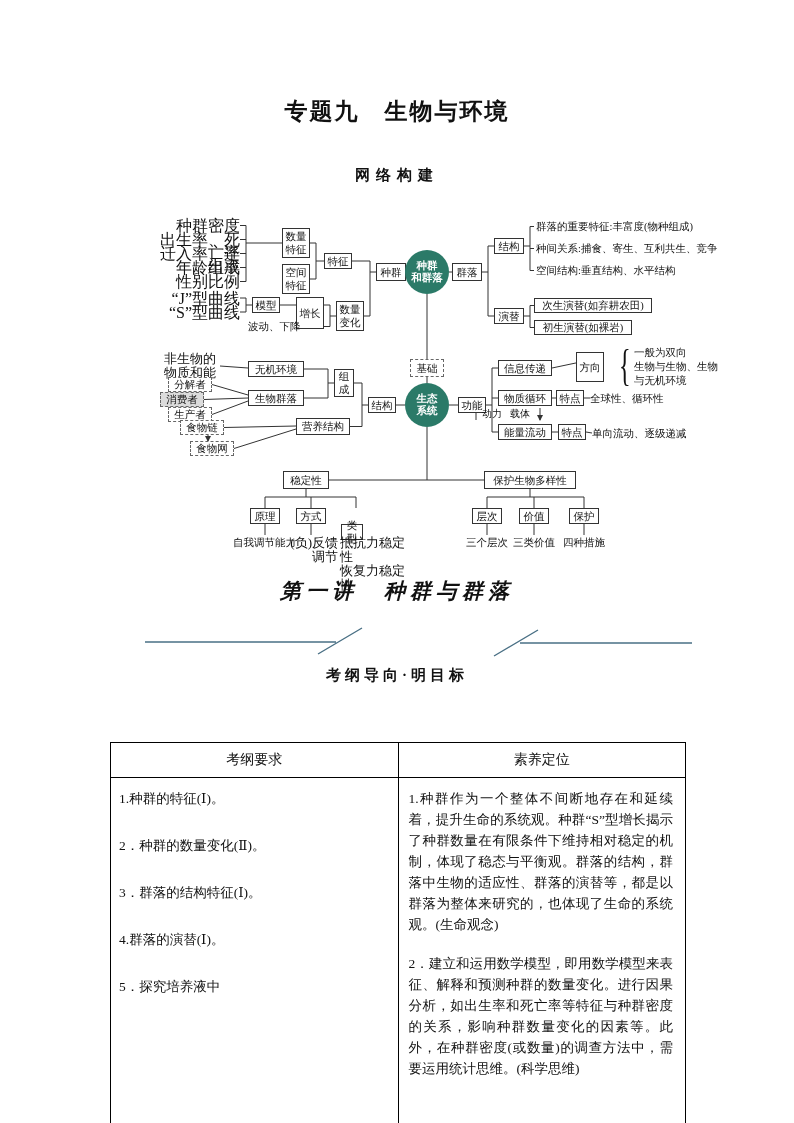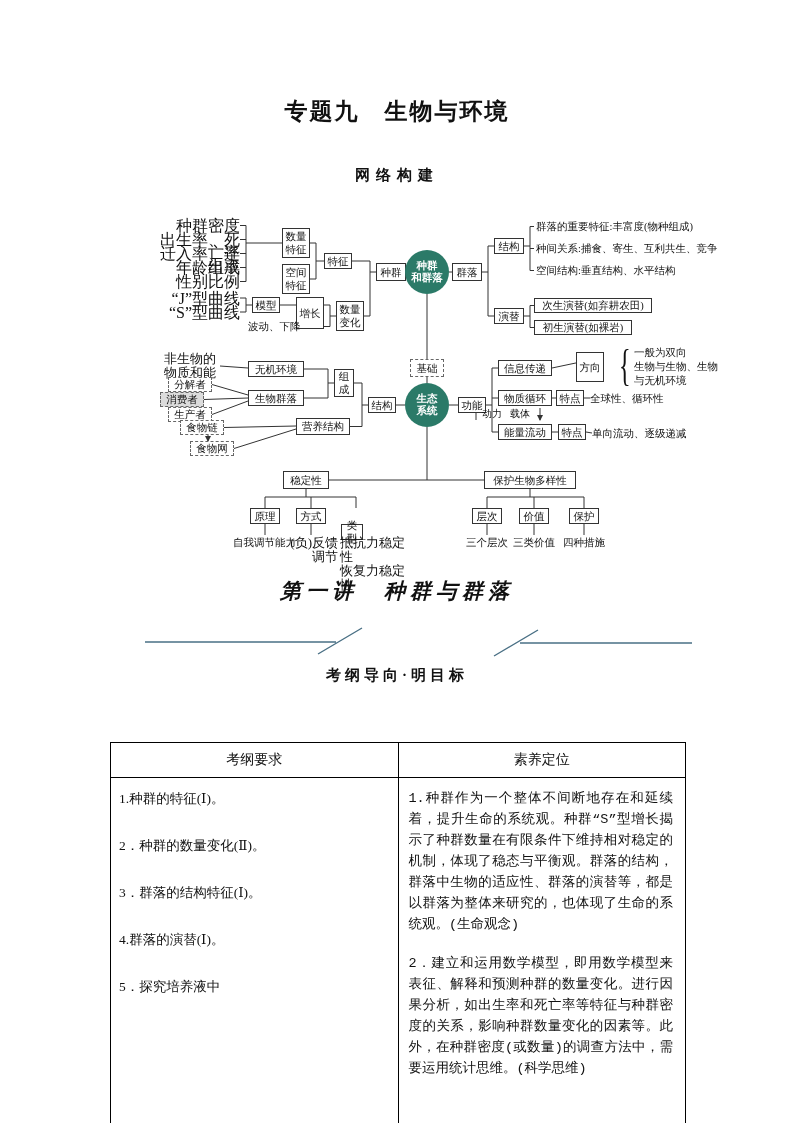--- a/index.html
+++ b/index.html
@@ -27,21 +27,21 @@
   .brace{position:absolute;left:619px;top:342px;font-size:44px;line-height:48px;
          transform:scaleX(.55);transform-origin:left top;z-index:2;font-weight:normal;}
   table.req{position:absolute;left:110px;top:742px;width:576px;border-collapse:collapse;
             table-layout:fixed;z-index:2;}
   table.req th,table.req td{border:1px solid #000;font-weight:normal;}
   table.req th{height:32px;font-size:14px;text-align:center;vertical-align:middle;}
   table.req td{vertical-align:top;font-size:13.5px;line-height:21px;height:420px;}
   td.c1{width:125px;padding:10px 6px 0 8px;}
   td.c2{width:451px;padding:10px 12px 0 10px;text-align:justify;}
   td.c1 p{margin:0 0 26px 0;}
-  td.c2 p{margin:0 0 18px 0;font-family:Liberation Mono, monospace;}
+  td.c2 p{margin:0 0 18px 0;}
 </style>
 </head>
 <body>
 
 <div class="page">
 
   <svg class="wires" width="794" height="1123">
     <defs>
       <marker id="arr" markerWidth="6" markerHeight="6" refX="5" refY="3" orient="auto">
         <path d="M0,0L6,3L0,6Z" fill="#333"></path>

